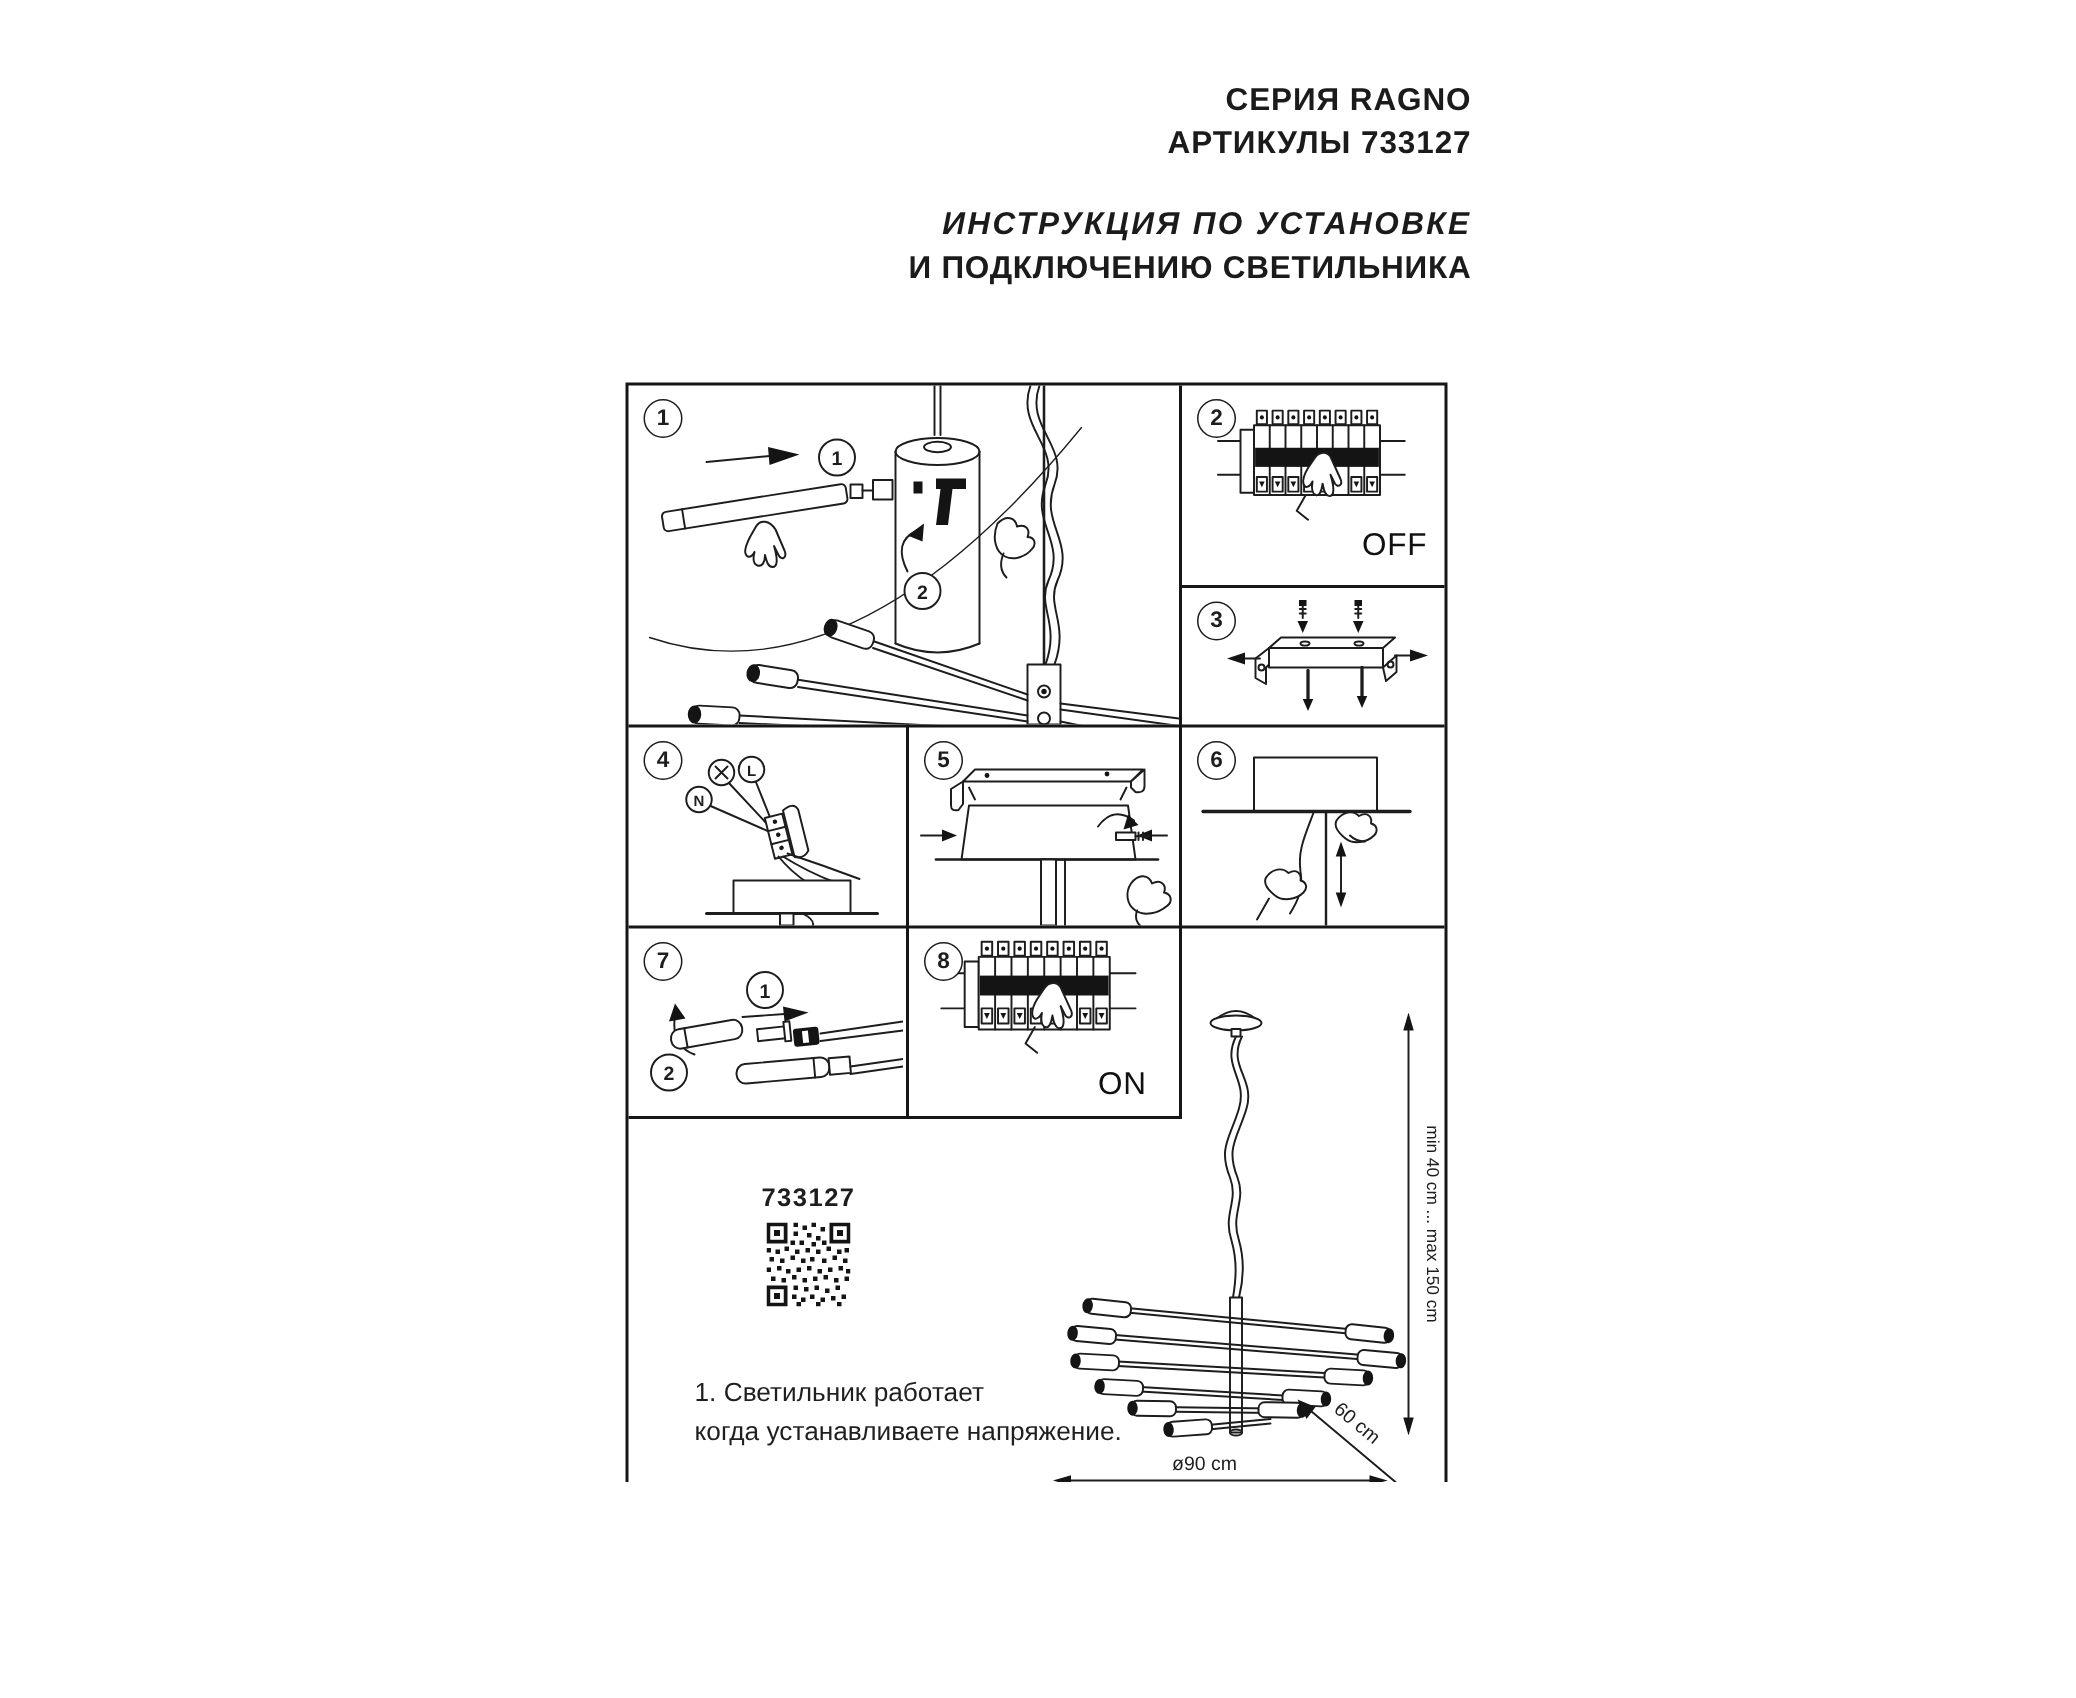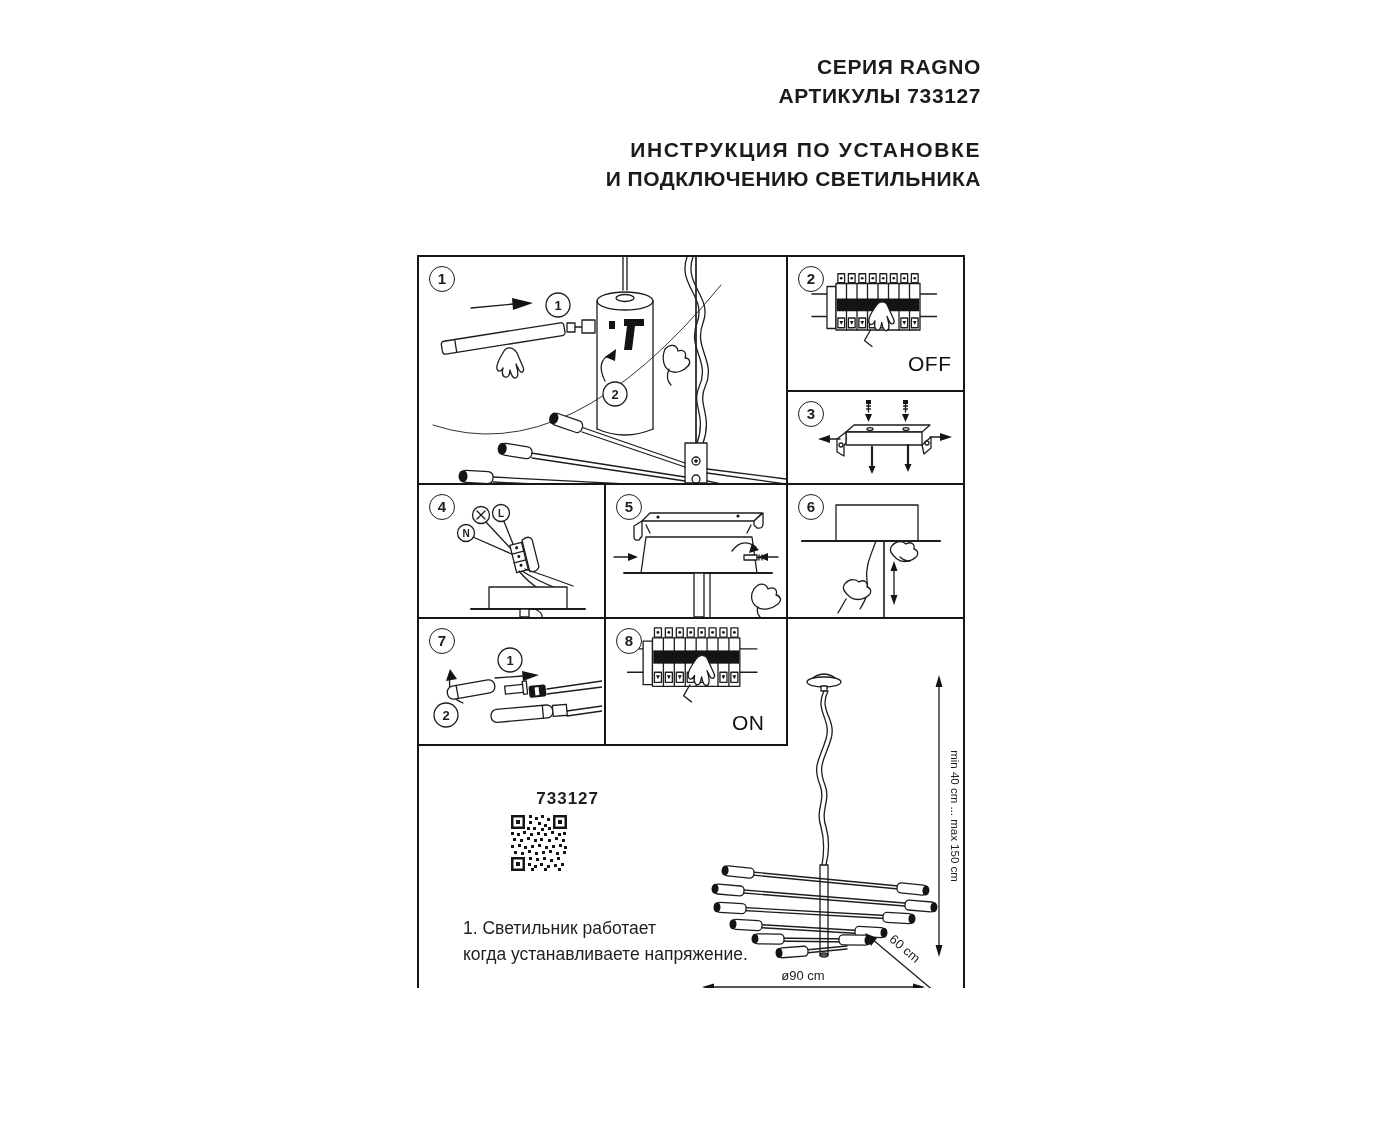--- a/index.html
+++ b/index.html
@@ -2,41 +2,41 @@
 <html><head>
 <meta charset="utf-8">
 <style>
   html,body{margin:0;padding:0;background:#fff;}
   .page{position:relative;width:1384px;height:988px;background:#fff;overflow:hidden;
         font-family:"Liberation Sans",sans-serif;color:#1d1d1d;padding-left:15px;}
   
   .hdr{position:absolute;top:52px;right:418px;text-align:right;color:#1b1b1b;}
   .hdr .l{font-weight:bold;font-size:21px;line-height:29px;letter-spacing:.6px;white-space:nowrap;}
   .hdr .gap{height:25px;}
-  .hdr .l.sp1{letter-spacing:1.6px;}
+  .hdr .l.sp1{letter-spacing:1.6px;font-style:italic;}
   .hdr .l.sp2{letter-spacing:.5px;margin-left:19px;}
   
   .sheet{position:absolute;left:417px;top:255px;width:548px;height:766px;
          border:2px solid #161616;box-sizing:border-box;background:#fff;}
   .ln{position:absolute;background:#161616;}
   .panel{position:absolute;}
   .panel svg{position:absolute;left:0;top:0;}
   .badge{position:absolute;left:10px;top:9px;width:26px;height:26px;border:1.7px solid #1d1d1d;
          border-radius:50%;box-sizing:border-box;background:#fff;font-weight:bold;font-size:15px;
          text-align:center;line-height:23px;z-index:3;}
   .swlabel{position:absolute;font-size:21px;letter-spacing:.5px;color:#111;z-index:3;}
   svg{overflow:hidden;}
   svg *{vector-effect:non-scaling-stroke;}
   .art{stroke:#1d1d1d;stroke-width:1.3;fill:none;stroke-linecap:round;stroke-linejoin:round;}
   .fillink{fill:#141414;stroke:none;}
   .white{fill:#ffffff;}
   svg text{font-family:"Liberation Sans",sans-serif;fill:#1d1d1d;}
   .stepnum{font-size:13px;font-weight:bold;}
   
-  .article{position:absolute;left:60px;top:532px;width:120px;text-align:right;
+  .article{position:absolute;left:60px;top:532px;width:120px;text-align:center;
            font-weight:bold;font-size:17px;letter-spacing:1px;z-index:3;}
   .qr{position:absolute;left:92px;top:558px;z-index:3;}
   .notes{position:absolute;left:30px;top:658px;font-size:17.5px;line-height:26px;color:#1f1f1f;z-index:3;white-space:nowrap;margin-left:14px;}
   .dimtext{font-size:13px;}
   .dimtext-v{font-size:11.5px;}
 </style>
 </head>
 <body>
 
 <div class="page">

